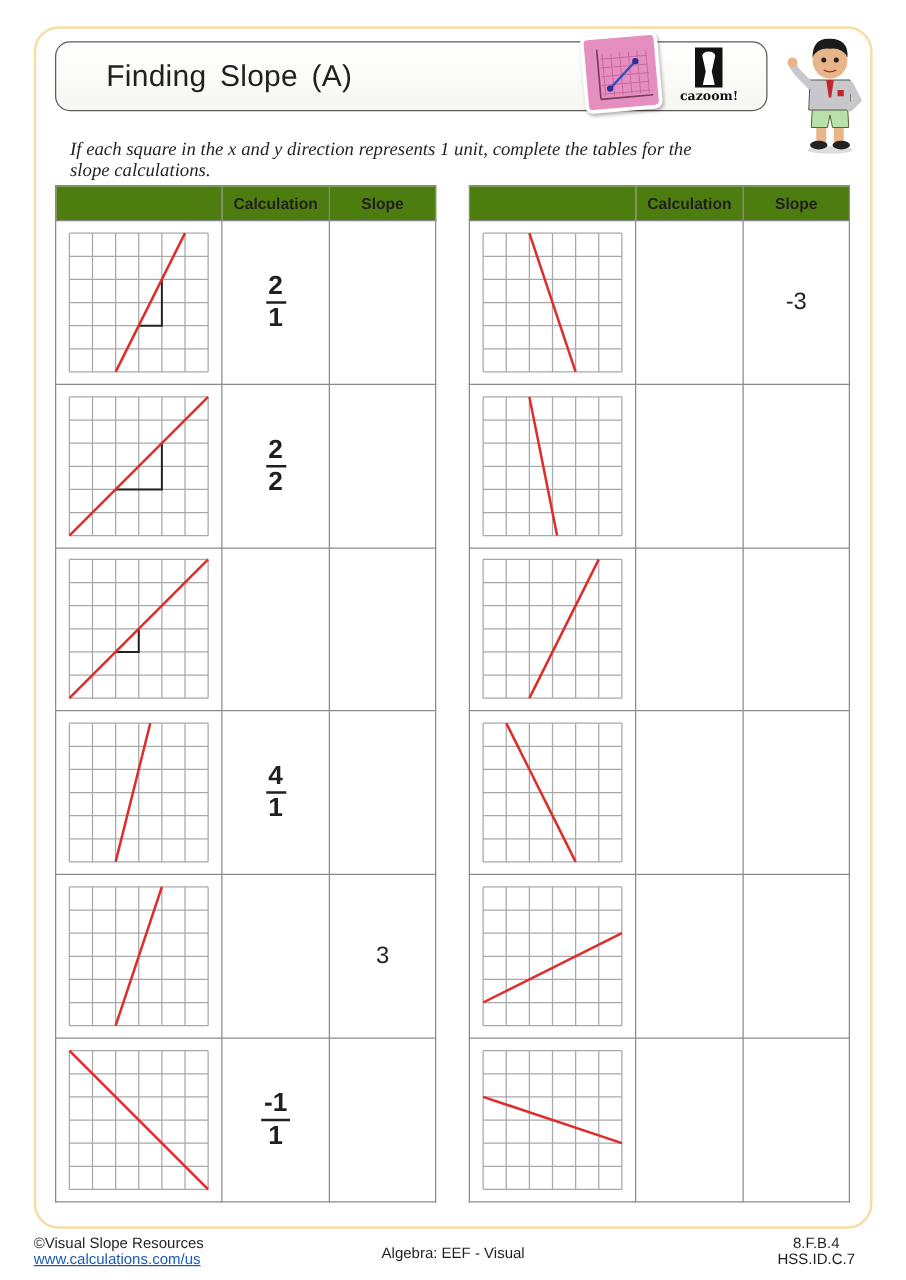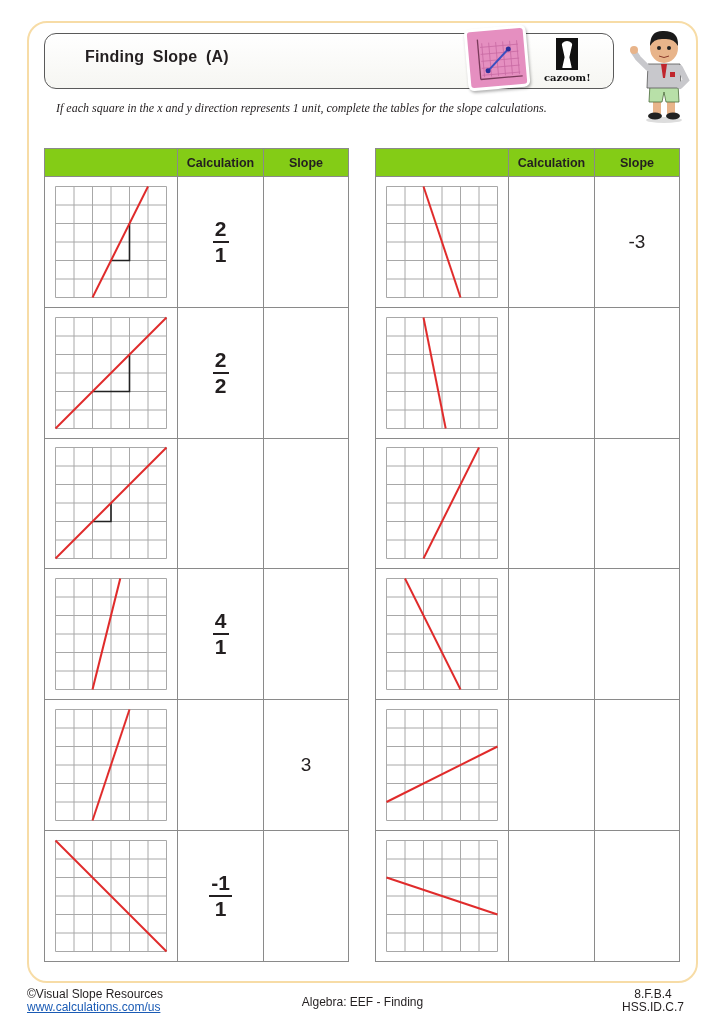--- a/index.html
+++ b/index.html
@@ -9,21 +9,21 @@
   .frame {
     position: absolute; left: 27px; top: 21px; width: 671px; height: 962px;
     border: 2px solid #f7dca6; border-radius: 20px; background: #fff;
   }
   .title-bar {
     position: absolute; left: 44px; top: 33px; width: 570px; height: 56px;
     border: 1.5px solid #5a5a5a; border-radius: 12px;
     background: linear-gradient(#ffffff, #f6f6f2);
   }
   .title-text {
-    position: absolute; left: 40px; top: 14px; font-size: 16px; font-weight: bold;
+    position: absolute; left: 40px; top: 14px; font-size: 24px; font-weight: normal;
     letter-spacing: 0.2px; color: #231f20; word-spacing: 4px;
   }
   .slope-logo {
     position: absolute; left: 466px; top: 27px; width: 62px; height: 62px;
     background: #e58fc0; border: 3px solid #fff; border-radius: 6px;
     transform: rotate(-5deg); box-shadow: 1px 2px 3px rgba(0,0,0,0.3);
   }
   .slope-logo svg { position: absolute; left: 4px; top: 4px; }
   .cazoom-logo {
     position: absolute; left: 544px; top: 38px; width: 46px; height: 48px;
@@ -36,33 +36,33 @@
     position: absolute; left: 12px; top: 0; width: 22px; height: 32px; background: #111;
   }
   .cazoom-glyph::after {
     content: ""; position: absolute; left: 5px; top: 3px; width: 12px; height: 27px;
     background: #fff; border-radius: 6px 6px 2px 2px;
     clip-path: polygon(0 0, 100% 0, 80% 40%, 70% 60%, 90% 100%, 10% 100%, 30% 60%, 20% 40%);
   }
   .mascot { position: absolute; left: 624px; top: 28px; width: 80px; height: 96px; }
 
   .instructions {
-    position: absolute; left: 56px; top: 100px; width: 520px;
-    font-family: "Liberation Serif", serif; font-style: italic; font-size: 12px;
+    position: absolute; left: 56px; top: 112px; width: 520px;
+    font-family: "Liberation Serif", serif; font-style: italic; font-size: 15px;
     line-height: 17px; color: #231f20;
   }
 
   table.ws {
     position: absolute; top: 148px; border-collapse: collapse; table-layout: fixed;
   }
   table.ws.left { left: 44px; }
   table.ws.right { left: 375px; }
   table.ws th, table.ws td { border: 1.3px solid #8a8a8a; }
   table.ws th {
-    height: 28px; background: #84cc16; font-size: 12.5px; font-weight: bold;
+    height: 28px; background: #4d7c0f; font-size: 12.5px; font-weight: bold;
     text-align: center; color: #231f20;
   }
   table.ws td { height: 130.8px; text-align: center; vertical-align: middle; background: #fff; }
   col.c-graph { width: 133px; }
   col.c-calc { width: 86px; }
   col.c-slope { width: 85px; }
 
   .grid-svg { display: block; margin: 0 auto; }
   .frac { display: inline-flex; flex-direction: column; align-items: center; font-size: 21px; font-weight: bold; line-height: 20px; color: #231f20; }
   .frac .num { padding: 0 2px 2px; border-bottom: 2.2px solid #231f20; min-width: 16px; }
@@ -459,18 +459,18 @@
         <td><span class="slope-val"></span></td>
       </tr>
     </tbody>
 </table>
 
 <div class="footer">
   <div class="footer-left">
     <div>©Visual Slope Resources</div>
     <a>www.calculations.com/us</a>
   </div>
-  <div class="footer-center">Algebra: EEF - Finding</div>
+  <div class="footer-center">Algebra: EEF - Visual</div>
   <div class="footer-right">
     <div>8.F.B.4</div>
     <div>HSS.ID.C.7</div>
   </div>
 </div>
 
 </body></html>

